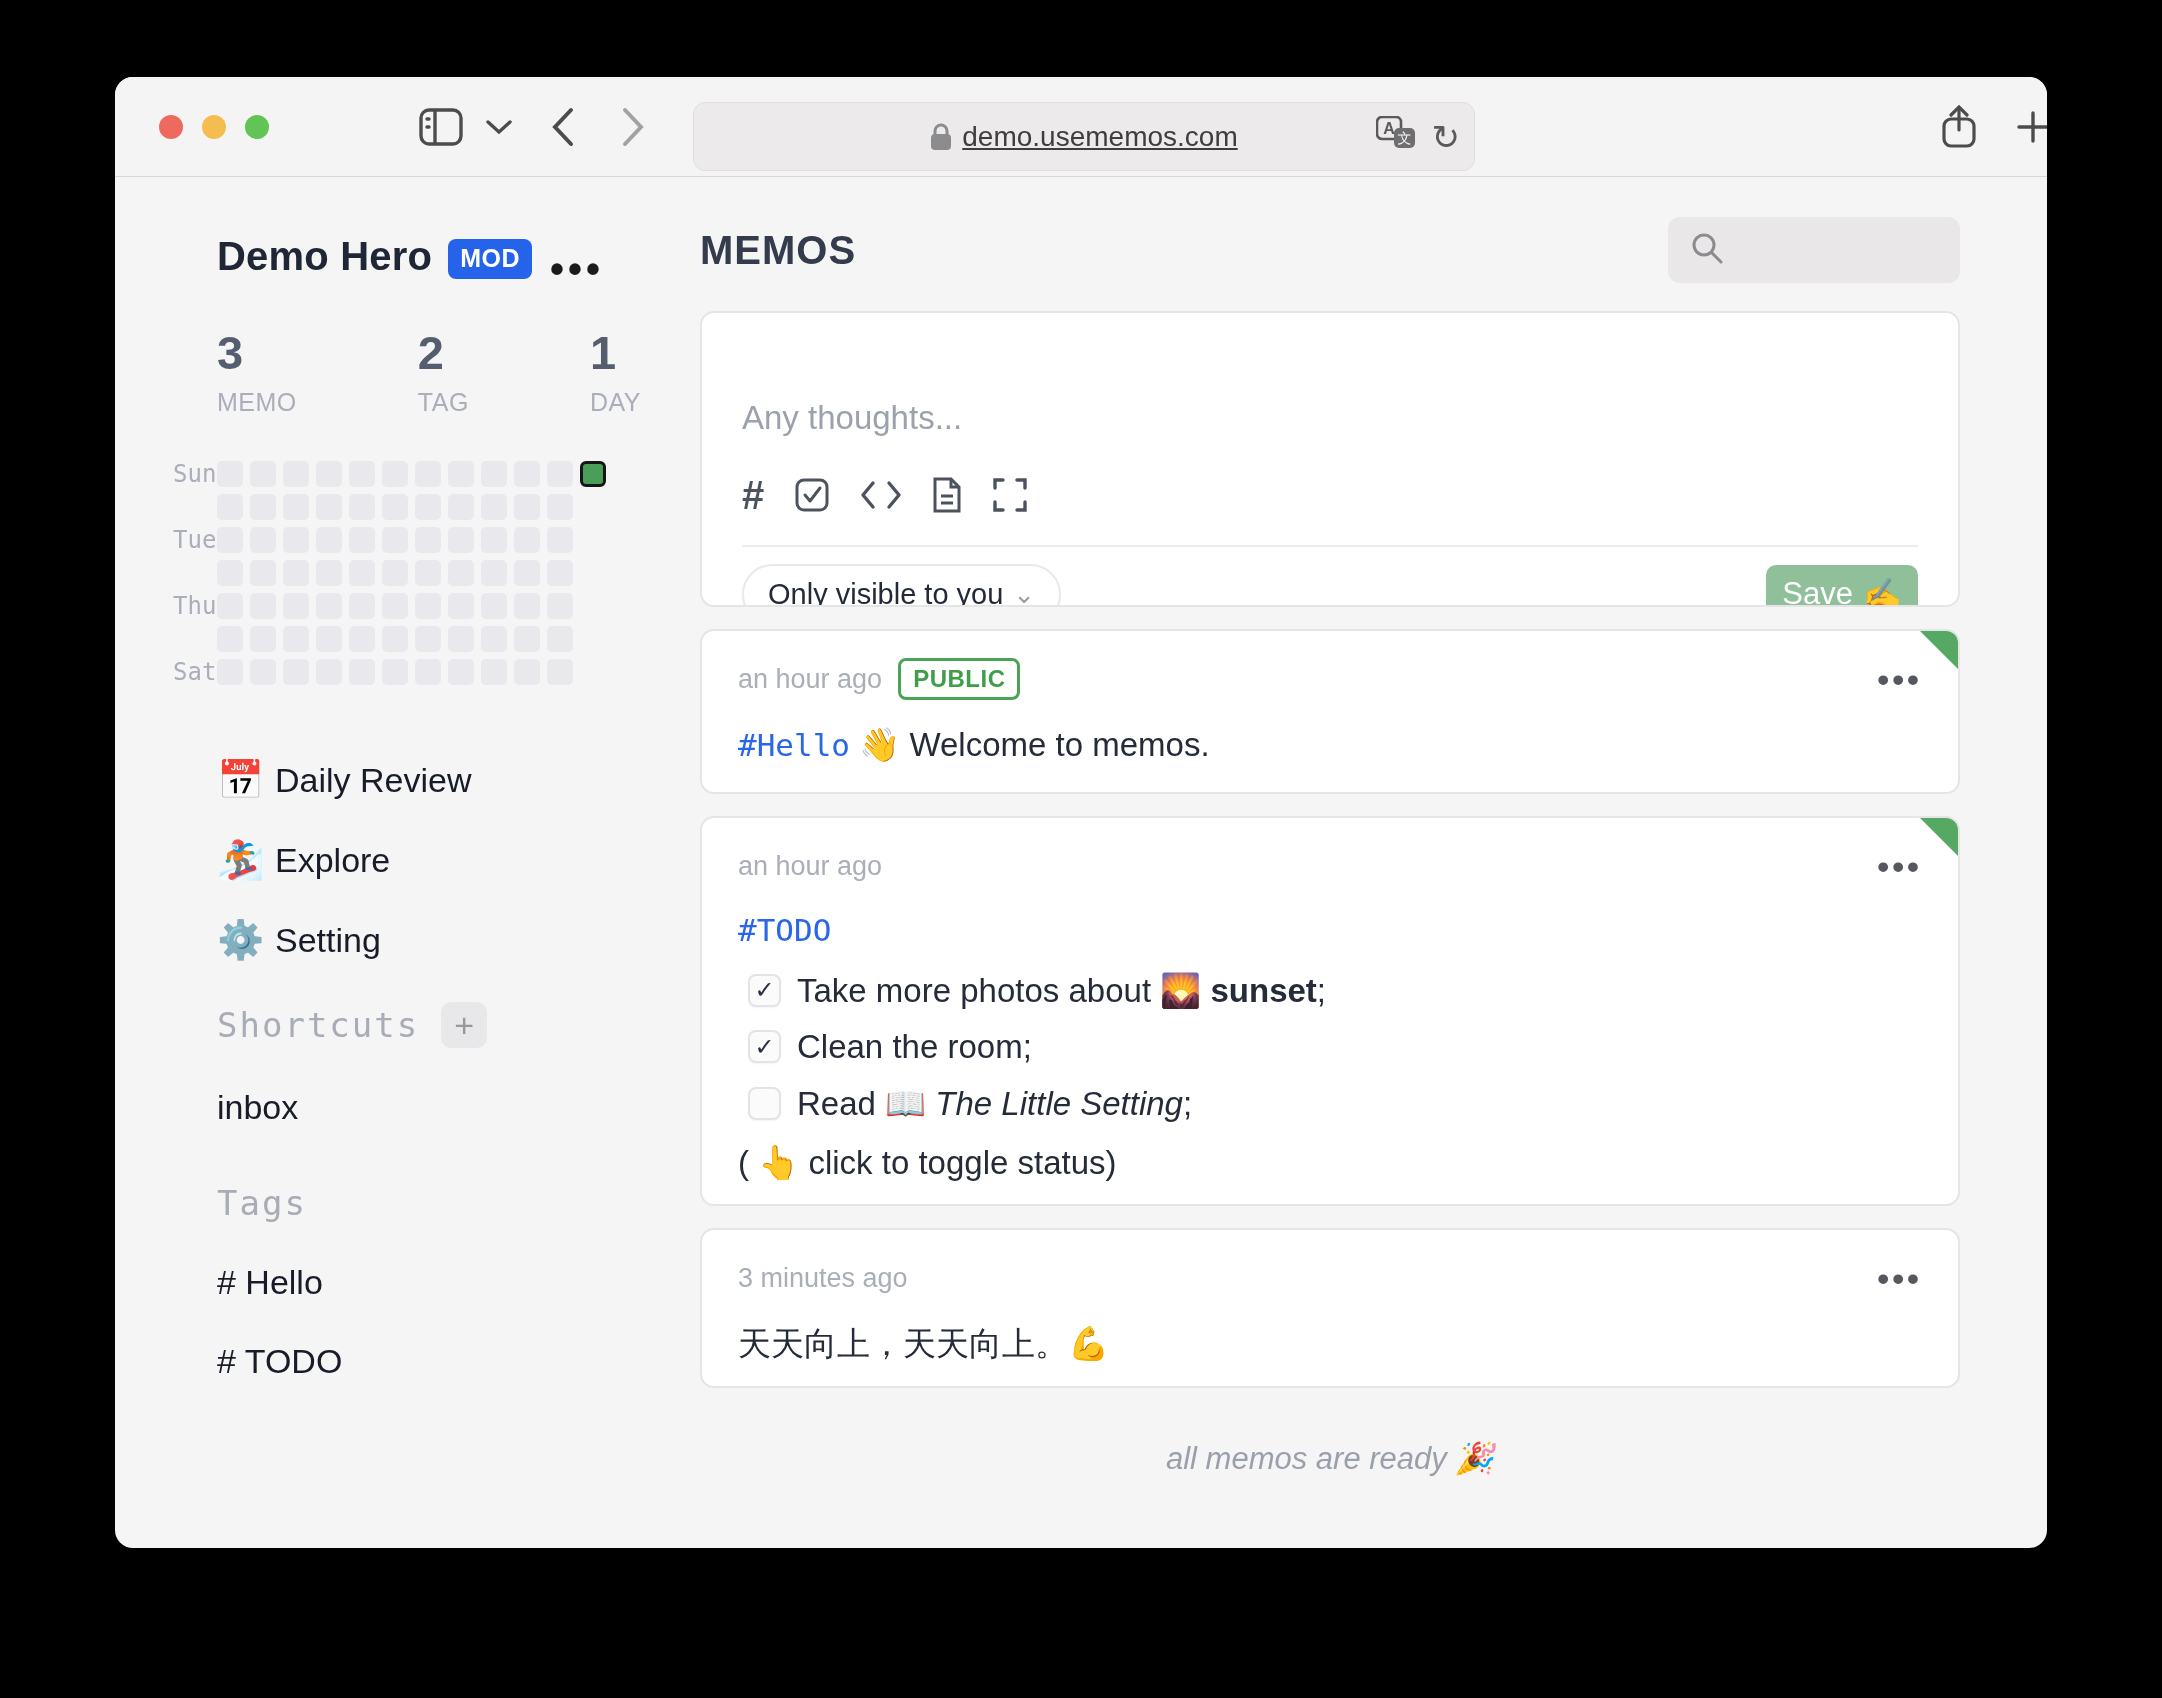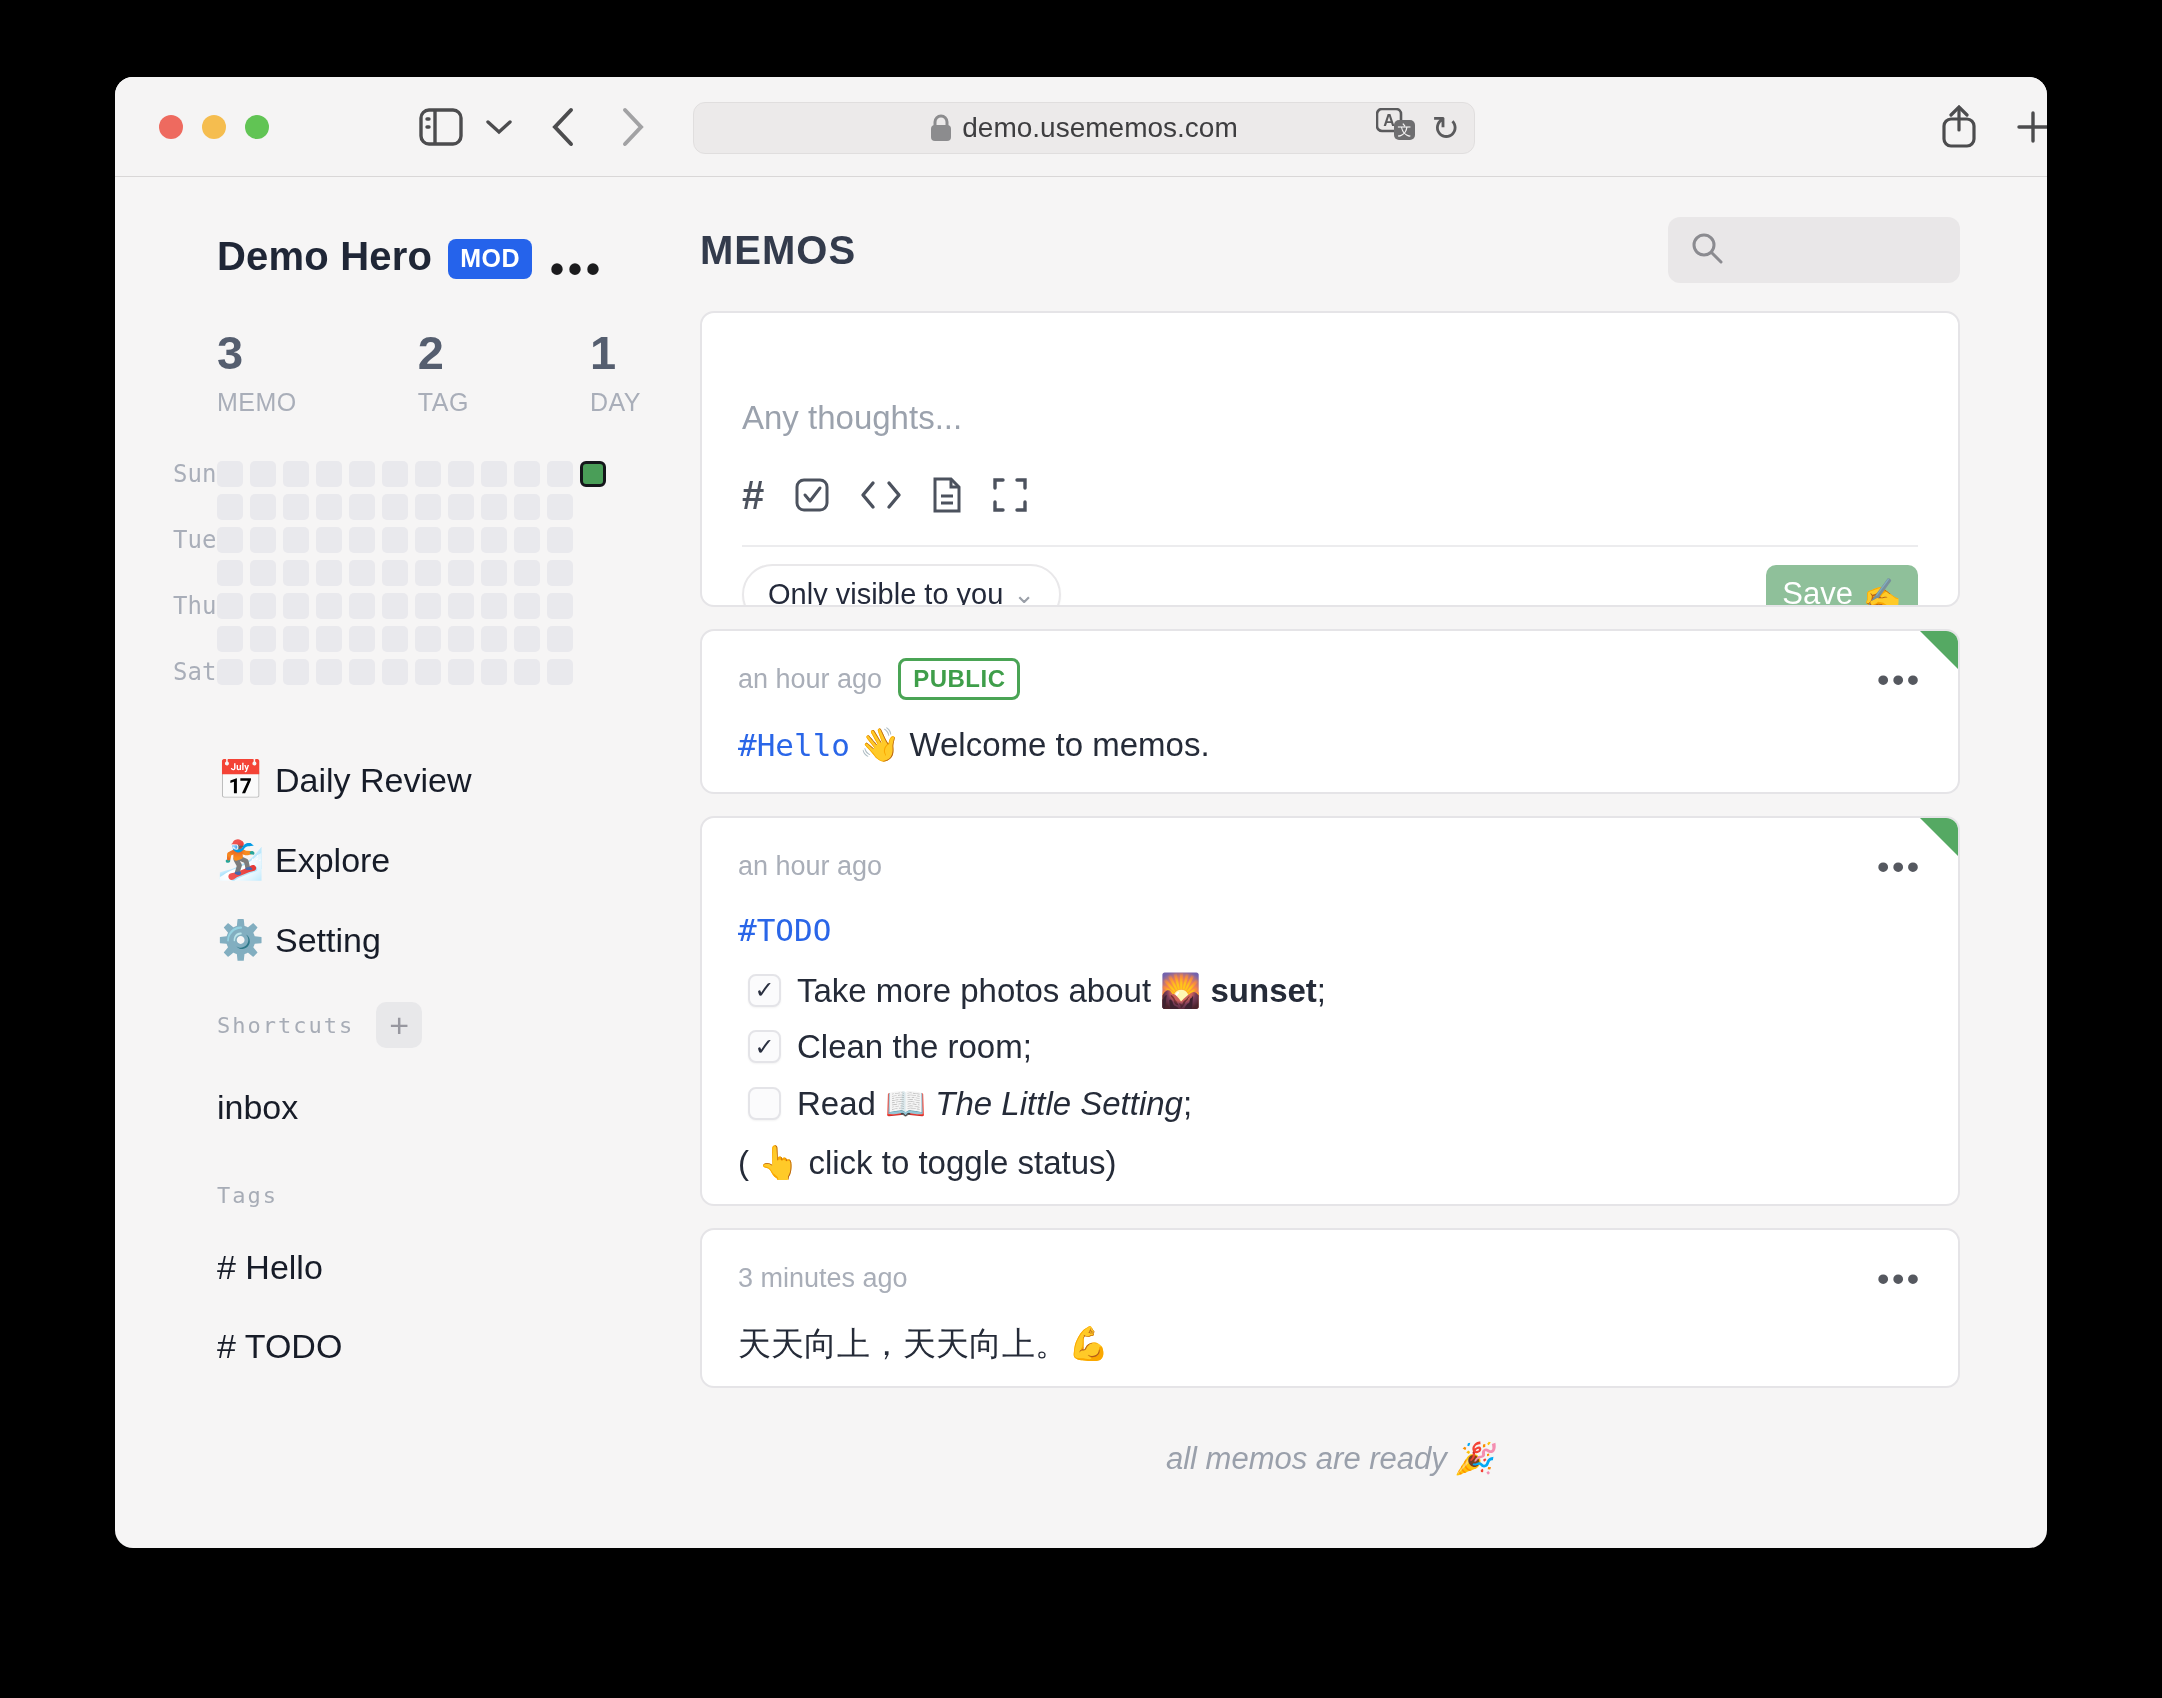--- a/index.html
+++ b/index.html
@@ -23,24 +23,24 @@
   }
   .traffic { position:absolute; top:38px; left:44px; display:flex; gap:19px; }
   .light { width:24px; height:24px; border-radius:50%; }
   .light.red { background:#ee6a5f; }
   .light.yellow { background:#f5bd4f; }
   .light.green { background:#61c454; }
   .tb-icon { position:absolute; top:24px; width:52px; height:52px; display:flex; align-items:center; justify-content:center; color:#4c4c4e; }
   .tb-icon svg { display:block; }
   .tb-icon.dim { color:#a2a2a4; }
   .urlbar {
-    position:absolute; left:578px; top:25px; width:782px; height:52px;
+    position:absolute; left:578px; top:25px; width:782px; height:69px;
     background:#eceaea; border:1px solid #e0dede; border-radius:12px;
     display:flex; align-items:center; justify-content:center; gap:10px;
-    color:#3e3e40; font-size:28px;
+    color:#3e3e40; font-size:28px;text-decoration:underline;
   }
   .urlbar .lock { color:#8c8c8e; display:flex; }
   .url-side { position:absolute; right:14px; top:0; height:100%; display:flex; align-items:center; gap:16px; color:#5a5a5c; }
   
   .content { position:absolute; top:100px; left:0; right:0; bottom:0; display:flex; }
   .sidebar { width:585px; flex:none; padding:50px 96px 0 58px; }
   .main { flex:1; padding:38px 87px 0 0; display:flex; flex-direction:column; }
   
   .sb-block { margin-left:44px; }
   .user-row { display:flex; align-items:flex-end; height:52px; }
@@ -60,21 +60,21 @@
   .hm-label { height:33px; font-size:24px; color:#a9aeb9; line-height:27px; font-family:"DejaVu Sans Mono", monospace;}
   .hm-grid { display:grid; grid-template-columns:repeat(12, 26px); grid-auto-rows:26px; gap:7px; }
   .hm-cell { width:26px; height:26px; background:#e9e9ed; border-radius:5px; }
   .hm-cell.empty { background:transparent; }
   .hm-cell.active { background:#4a9e58; border:3px solid #14161a; border-radius:6px; }
   .nav { margin-top:56px; }
   .nav-item { display:flex; align-items:center; height:64px; margin-bottom:16px; cursor:pointer; }
   .nav-item .emoji { font-size:38px; width:58px; flex:none; }
   .nav-item .txt { font-size:34px; color:#171c28; }
   .shortcuts-row { display:flex; align-items:center; margin-top:30px; height:46px; }
-  .section-heading { font-size:22px; color:#a7acb6; letter-spacing:2px; font-family:"DejaVu Sans Mono", monospace; }
+  .section-heading { font-size:34px; color:#a7acb6; letter-spacing:2px; font-family:"DejaVu Sans Mono", monospace; }
   .add-btn {
     margin-left:22px; width:46px; height:46px; background:#e8e8ea; border-radius:10px;
     display:flex; align-items:center; justify-content:center;
     color:#97979f; font-size:34px; line-height:1; cursor:pointer;
   }
   .sb-item { margin-top:40px; font-size:34px; color:#171c28; cursor:pointer; }
   .tags-heading { margin-top:56px; }
   
   .main-header { display:flex; align-items:center; height:70px; }
   .page-title { font-size:40px; font-weight:700; color:#333b4c; letter-spacing:1px; }

